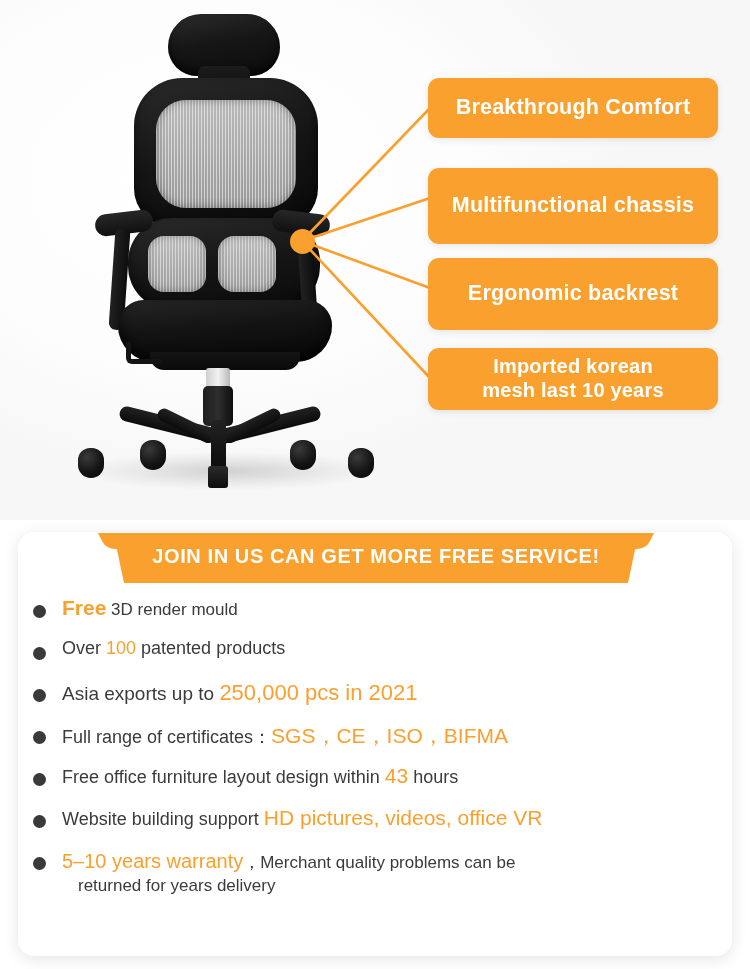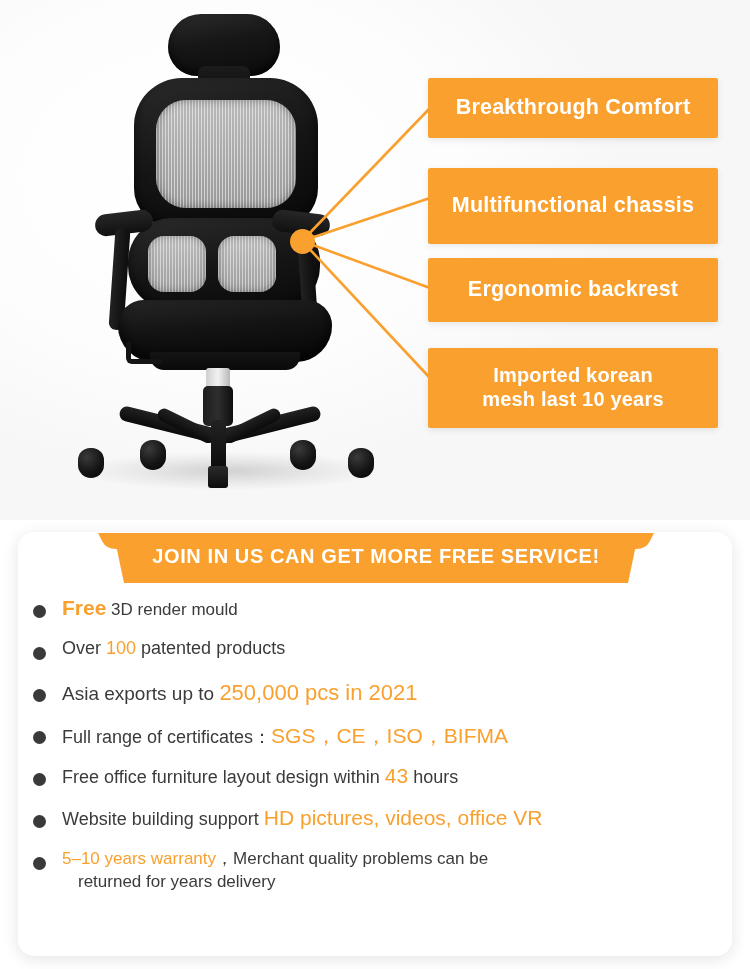--- a/index.html
+++ b/index.html
@@ -180,35 +180,35 @@
     width: 25px; height: 25px; border-radius: 50%;
     background: #F9A02E;
   }
 
   
   .badge {
     position: absolute;
     left: 428px;
     width: 290px;
     background: #F9A02E;
-    border-radius: 2px;
+    border-radius: 11px;
     color: #ffffff;
     display: flex;
     align-items: center;
     justify-content: center;
     text-align: center;
     font-weight: 700;
     letter-spacing: .2px;
     box-shadow: 0 2px 7px rgba(0,0,0,.09);
     line-height: 1.18;
   }
   #badge-0 { top: 78px;  height: 60px; font-size: 21.5px; }
   #badge-1 { top: 168px; height: 76px; font-size: 21.5px; }
-  #badge-2 { top: 258px; height: 64px; font-size: 21.5px; }
-  #badge-3 { top: 348px; height: 80px; font-size: 20px; padding: 0 10px; }
+  #badge-2 { top: 258px; height: 72px; font-size: 21.5px; }
+  #badge-3 { top: 348px; height: 62px; font-size: 20px; padding: 0 10px; }
   #badge-3 .line { display: block; }
 
   
   #service-card {
     position: absolute;
     left: 18px; top: 532px;
     width: 714px; height: 424px;
     background: #ffffff;
     border-radius: 16px;
     box-shadow: 0 3px 16px rgba(0,0,0,.11);
@@ -263,21 +263,21 @@
   .row-2 .feature-text { font-size: 19px; }
   .row-2 .hl { font-size: 22px; }
   .row-3 .feature-text { font-size: 18px; }
   .row-3 .hl { font-size: 21px; }
   .row-4 .feature-text { font-size: 18px; }
   .row-4 .hl { font-size: 21px; }
   .row-5 .feature-text { font-size: 18px; }
   .row-5 .hl { font-size: 21px; }
   .row-6 { min-height: 50px; }
   .row-6 .feature-text { font-size: 17px; line-height: 1.35; }
-  .row-6 .hl { font-size: 17px; margin-top: 36px; }
+  .row-6 .hl { font-size: 20px; margin-top: 36px; }
   .row-6 .second-line { display: block; padding-left: 16px; }
 </style>
 </head>
 <body>
 
 <div id="hero">
 
   <div id="floor-shadow"></div>
 
   <div id="chair">

